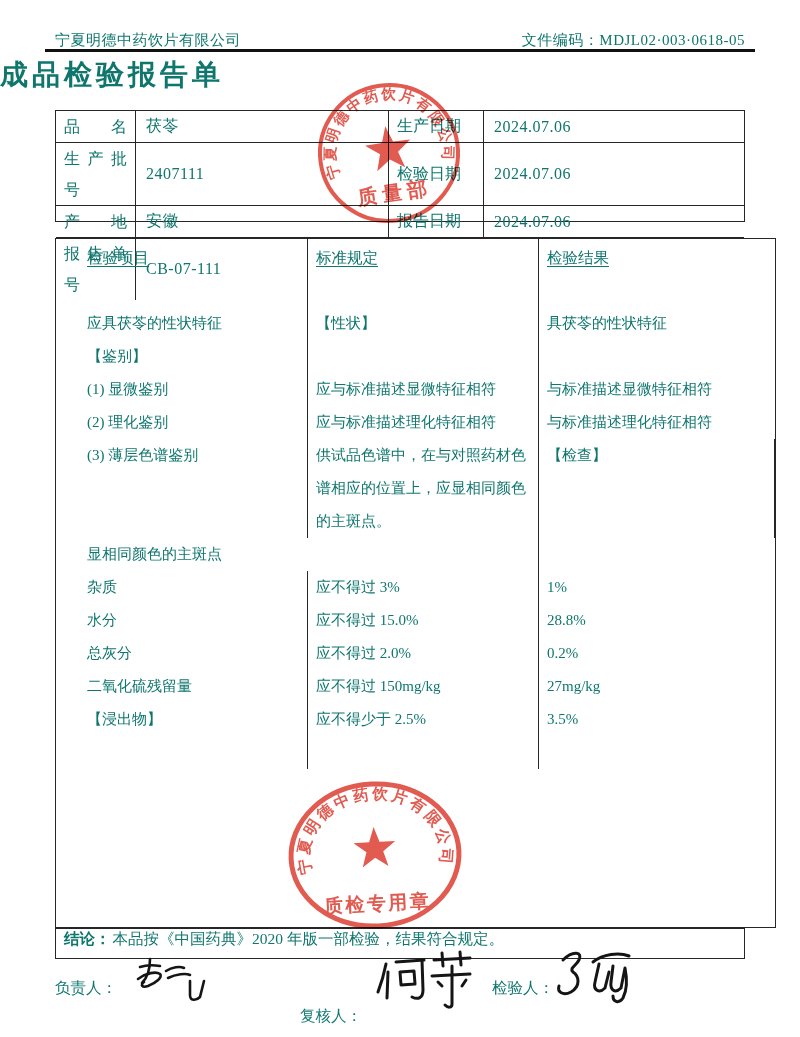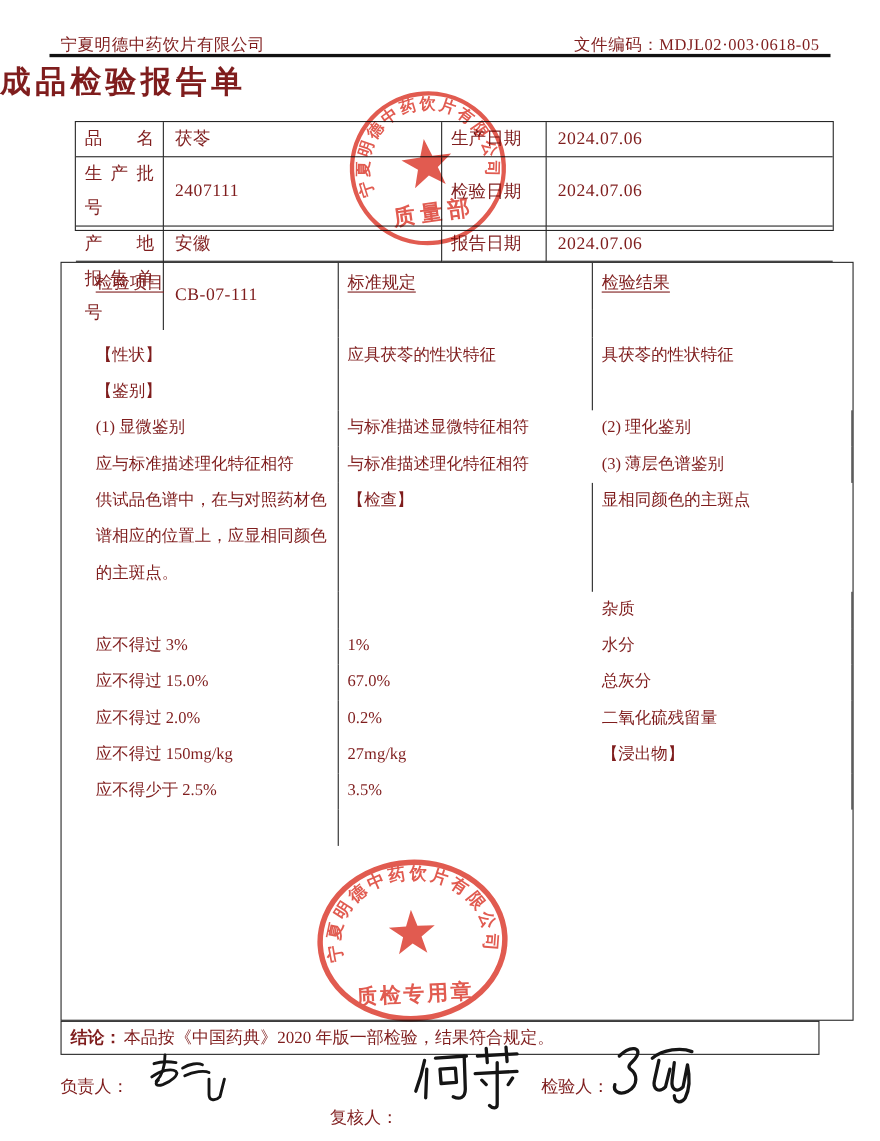--- a/index.html
+++ b/index.html
@@ -1,25 +1,25 @@
 <!DOCTYPE html>
 <html style="--stamp: #dd4438;"><head>
 <meta charset="utf-8">
 <style>
   html,body{margin:0;padding:0;background:#ffffff;}
   .page{
     position:relative; width:800px; height:1037px; background:#fff; overflow:hidden;
-    font-family:"Liberation Serif","DejaVu Serif",serif; color:#7f1d1d;
+    font-family:"Liberation Serif","DejaVu Serif",serif; color:#0f766e;
   }
   
   .hdr{position:absolute; left:55px; width:690px; top:31px; display:flex; justify-content:space-between; font-size:15px; letter-spacing:.5px;}
   .rule{position:absolute; left:45px; width:710px; top:49px; height:3px; background:#111;}
   .title{position:absolute; left:0; width:800px; top:56px; font-size:28px; font-weight:bold; letter-spacing:4px;}
   
-  .itable{position:absolute; left:68px; top:110px; width:690px; height:100px; box-sizing:border-box;
+  .itable{position:absolute; left:55px; top:110px; width:690px; height:112px; box-sizing:border-box;
     border:1.5px solid #262626; display:grid; grid-template-columns:80px 253px 95px 1fr; grid-template-rows:repeat(4,1fr);
     font-size:16px;}
   .itable div{display:flex; align-items:center; box-sizing:border-box; padding:0 8px;}
   .ibr{border-right:1px solid #262626;}
   .ibb{border-bottom:1px solid #262626;}
   .ilabel{display:block !important; line-height:31px; text-align:justify; text-align-last:justify;}
   .ival{padding-left:10px !important; letter-spacing:.5px;}
   .ispan{grid-column:2/5;}
   
   .mtable{position:absolute; left:55px; top:238px; width:721px; height:690px; box-sizing:border-box;
@@ -27,21 +27,21 @@
     grid-auto-rows:min-content; font-size:15px;padding-left:23px;}
   .mtable .c{box-sizing:border-box; padding:0 8px; min-height:33px; line-height:33px;}
   .mtable .bdr{border-right:1px solid #262626;}
   .th{min-height:42px !important; padding-top:9px !important; line-height:20px !important; font-size:15.5px;}
   .th u{text-underline-offset:3px;}
   .thc{text-align:left;}
   .sp{min-height:26px !important;}
   .fill{min-height:10px; height:100%;}
   
   .concl{position:absolute; left:55px; top:928px; width:690px; height:31px; box-sizing:border-box;
-    border:1.5px solid #262626; display:flex; align-items:center; padding-left:8px; font-size:15.5px;}
+    border:1.5px solid #262626; display:flex; padding-left:8px; font-size:15.5px;}
   .concl b{margin-right:2px;}
   
   .siglabel{position:absolute; font-size:15.5px;}
   .sig{position:absolute;}
   .sig path{fill:none; stroke:#151515; stroke-linecap:round; stroke-linejoin:round;}
   
   .stamp{position:absolute; opacity:.88; mix-blend-mode:multiply; pointer-events:none;}
   .stamp text{font-family:"Liberation Serif","DejaVu Serif",serif; font-weight:bold; fill:var(--stamp,#dd4438);}
   .stamp .ring{fill:none; stroke:var(--stamp,#dd4438);}
   .stamp .star{fill:var(--stamp,#dd4438);}
@@ -78,43 +78,44 @@
     <div class="ival ispan">CB-07-111</div>
   </div>
 
   <div class="mtable" id="mtable">
       <div class="c th bdr"><u>检验项目</u></div>
       <div class="c th thc bdr"><u>标准规定</u></div>
       <div class="c th thc"><u>检验结果</u></div>
       <div class="c sp bdr"></div>
       <div class="c sp bdr"></div>
       <div class="c sp"></div>
+      <div class="c bdr">应具茯苓的性状特征</div>
       <div class="c bdr">【性状】</div>
-      <div class="c bdr">应具茯苓的性状特征</div>
       <div class="c">具茯苓的性状特征</div>
       <div class="c bdr">【鉴别】</div>
       <div class="c bdr"></div>
       <div class="c"></div>
       <div class="c bdr">(1) 显微鉴别</div>
+      <div class="c bdr">应与标准描述显微特征相符</div>
       <div class="c">与标准描述显微特征相符</div>
       <div class="c bdr">(2) 理化鉴别</div>
       <div class="c bdr">应与标准描述理化特征相符</div>
       <div class="c">与标准描述理化特征相符</div>
       <div class="c bdr">(3) 薄层色谱鉴别</div>
       <div class="c bdr">供试品色谱中，在与对照药材色谱相应的位置上，应显相同颜色的主斑点。</div>
       <div class="c bdr">【检查】</div>
       <div class="c">显相同颜色的主斑点</div>
       <div class="c bdr"></div>
       <div class="c"></div>
       <div class="c bdr">杂质</div>
       <div class="c bdr">应不得过 3%</div>
       <div class="c">1%</div>
       <div class="c bdr">水分</div>
       <div class="c bdr">应不得过 15.0%</div>
-      <div class="c">67.0%</div>
+      <div class="c">28.8%</div>
       <div class="c bdr">总灰分</div>
       <div class="c bdr">应不得过 2.0%</div>
       <div class="c">0.2%</div>
       <div class="c bdr">二氧化硫残留量</div>
       <div class="c bdr">应不得过 150mg/kg</div>
       <div class="c">27mg/kg</div>
       <div class="c bdr">【浸出物】</div>
       <div class="c bdr">应不得少于 2.5%</div>
       <div class="c">3.5%</div>
       <div class="c fill bdr"></div>

